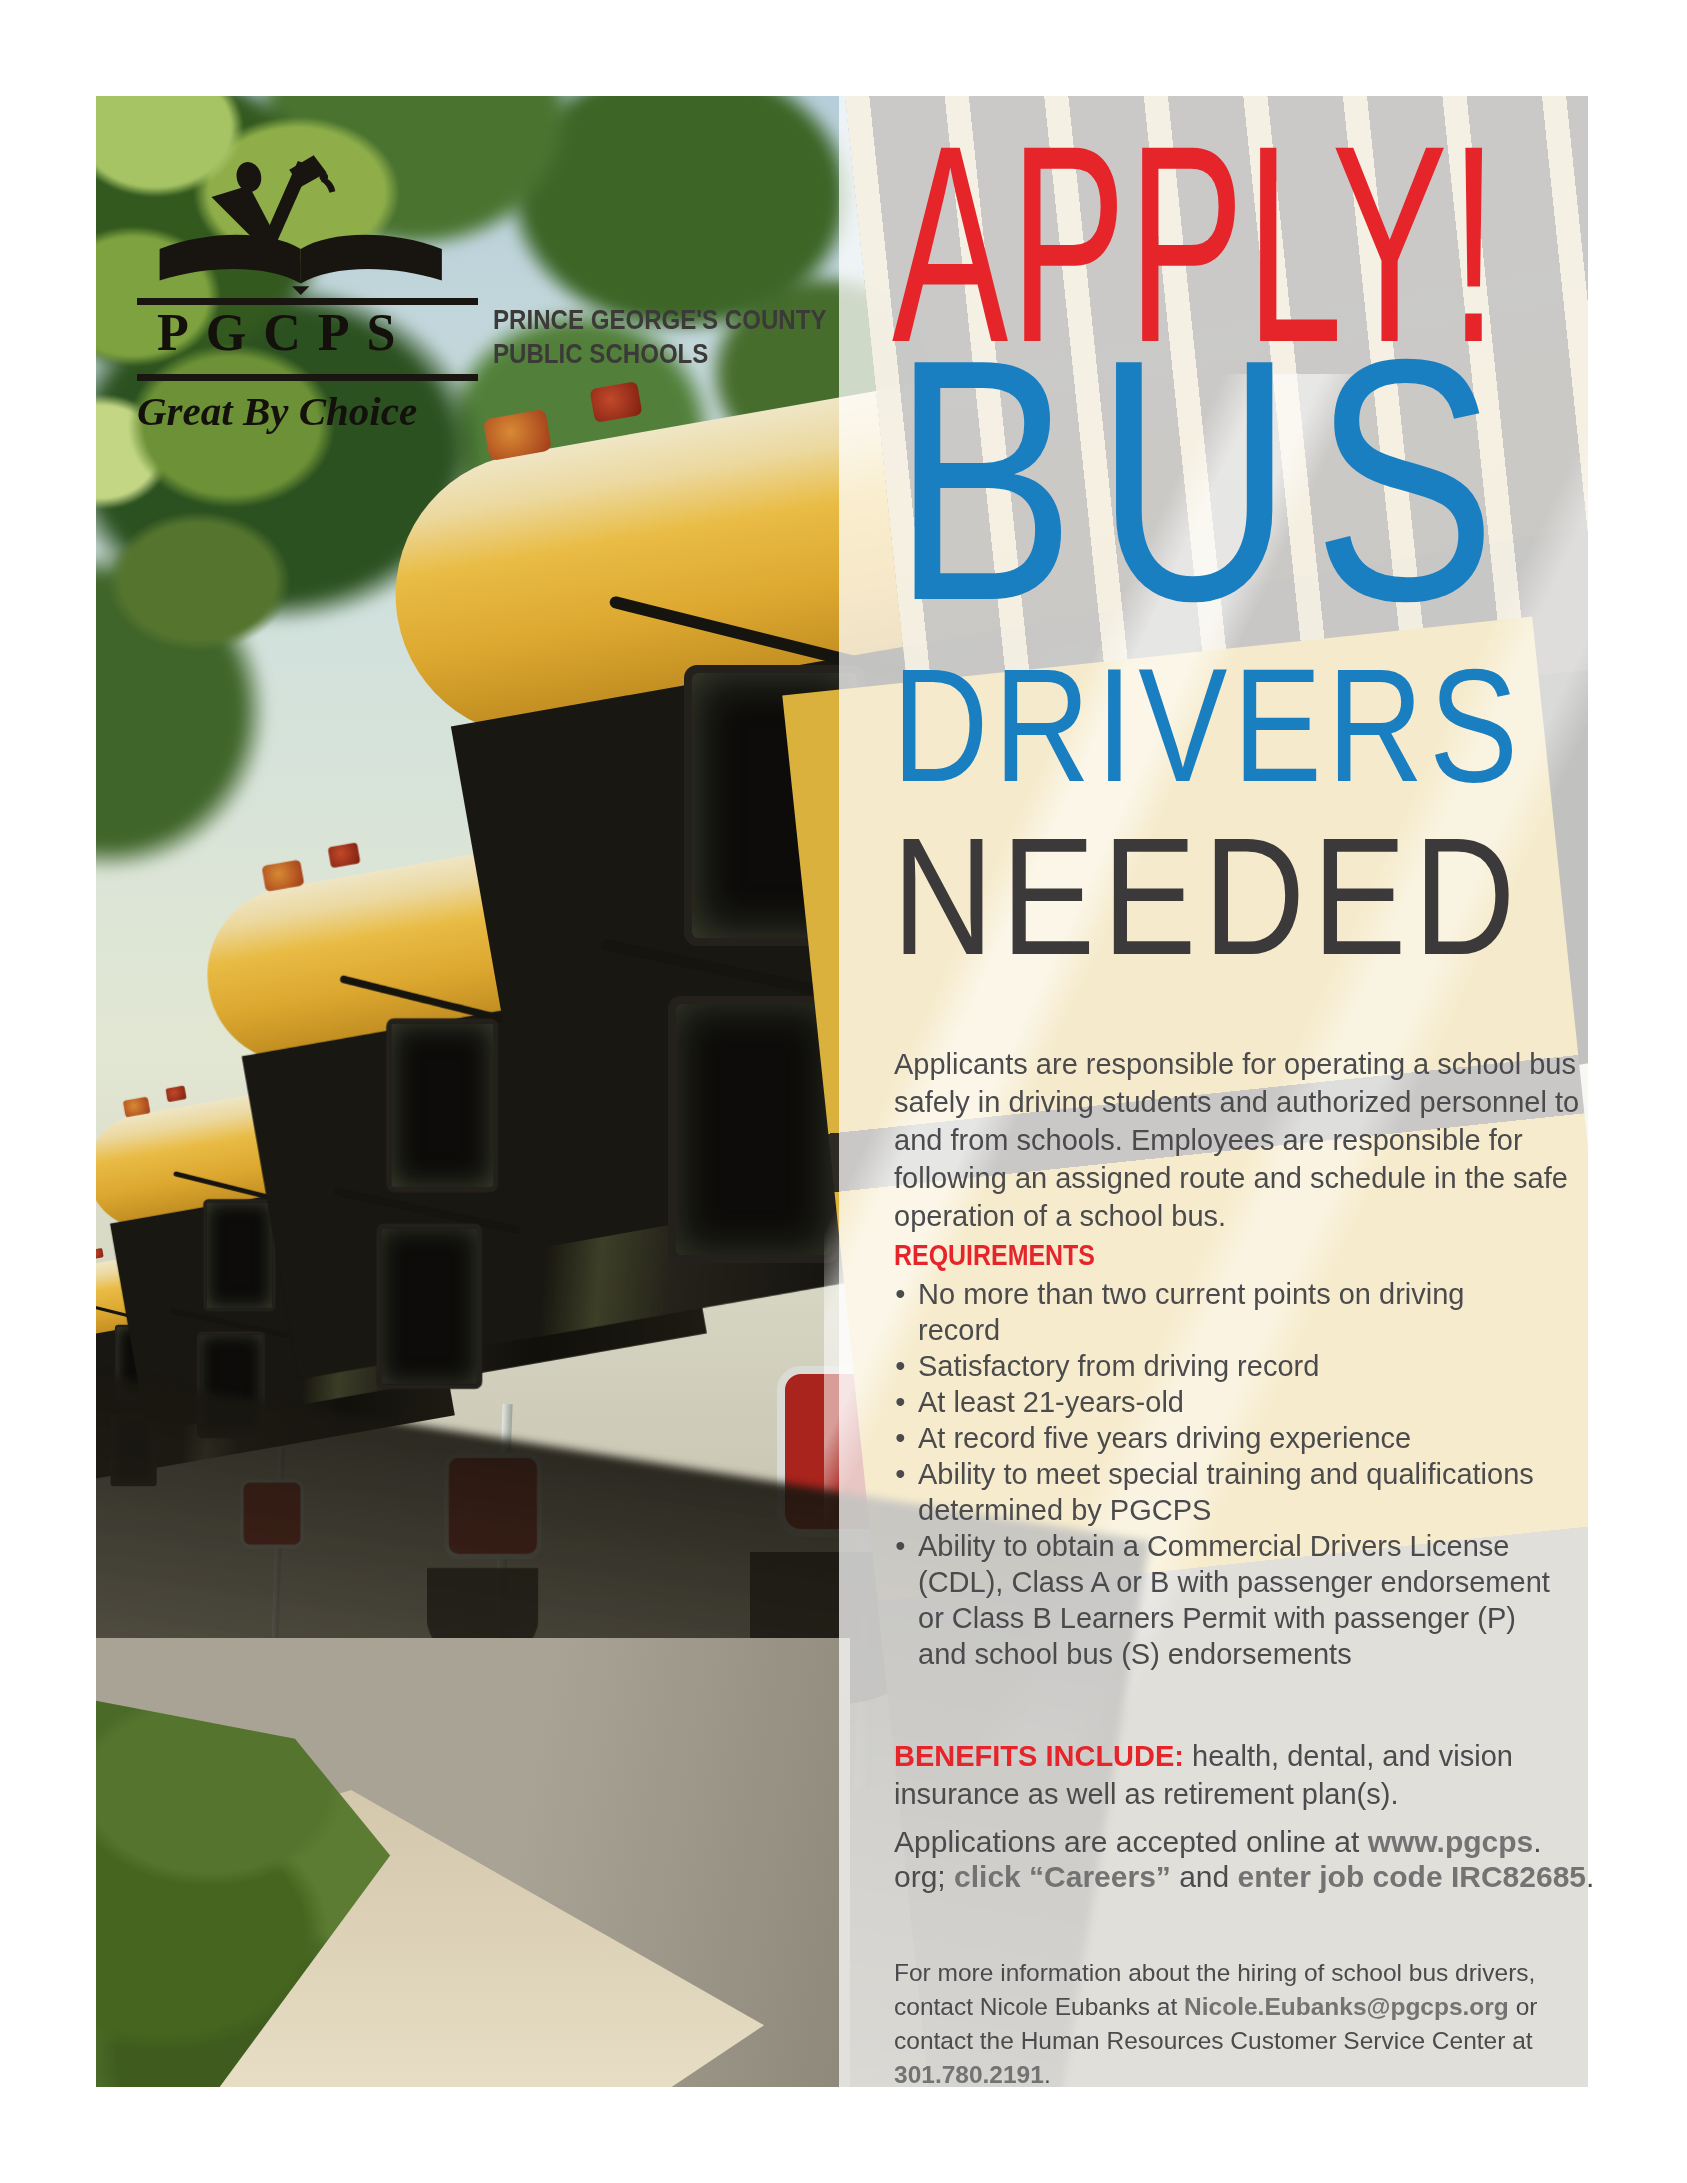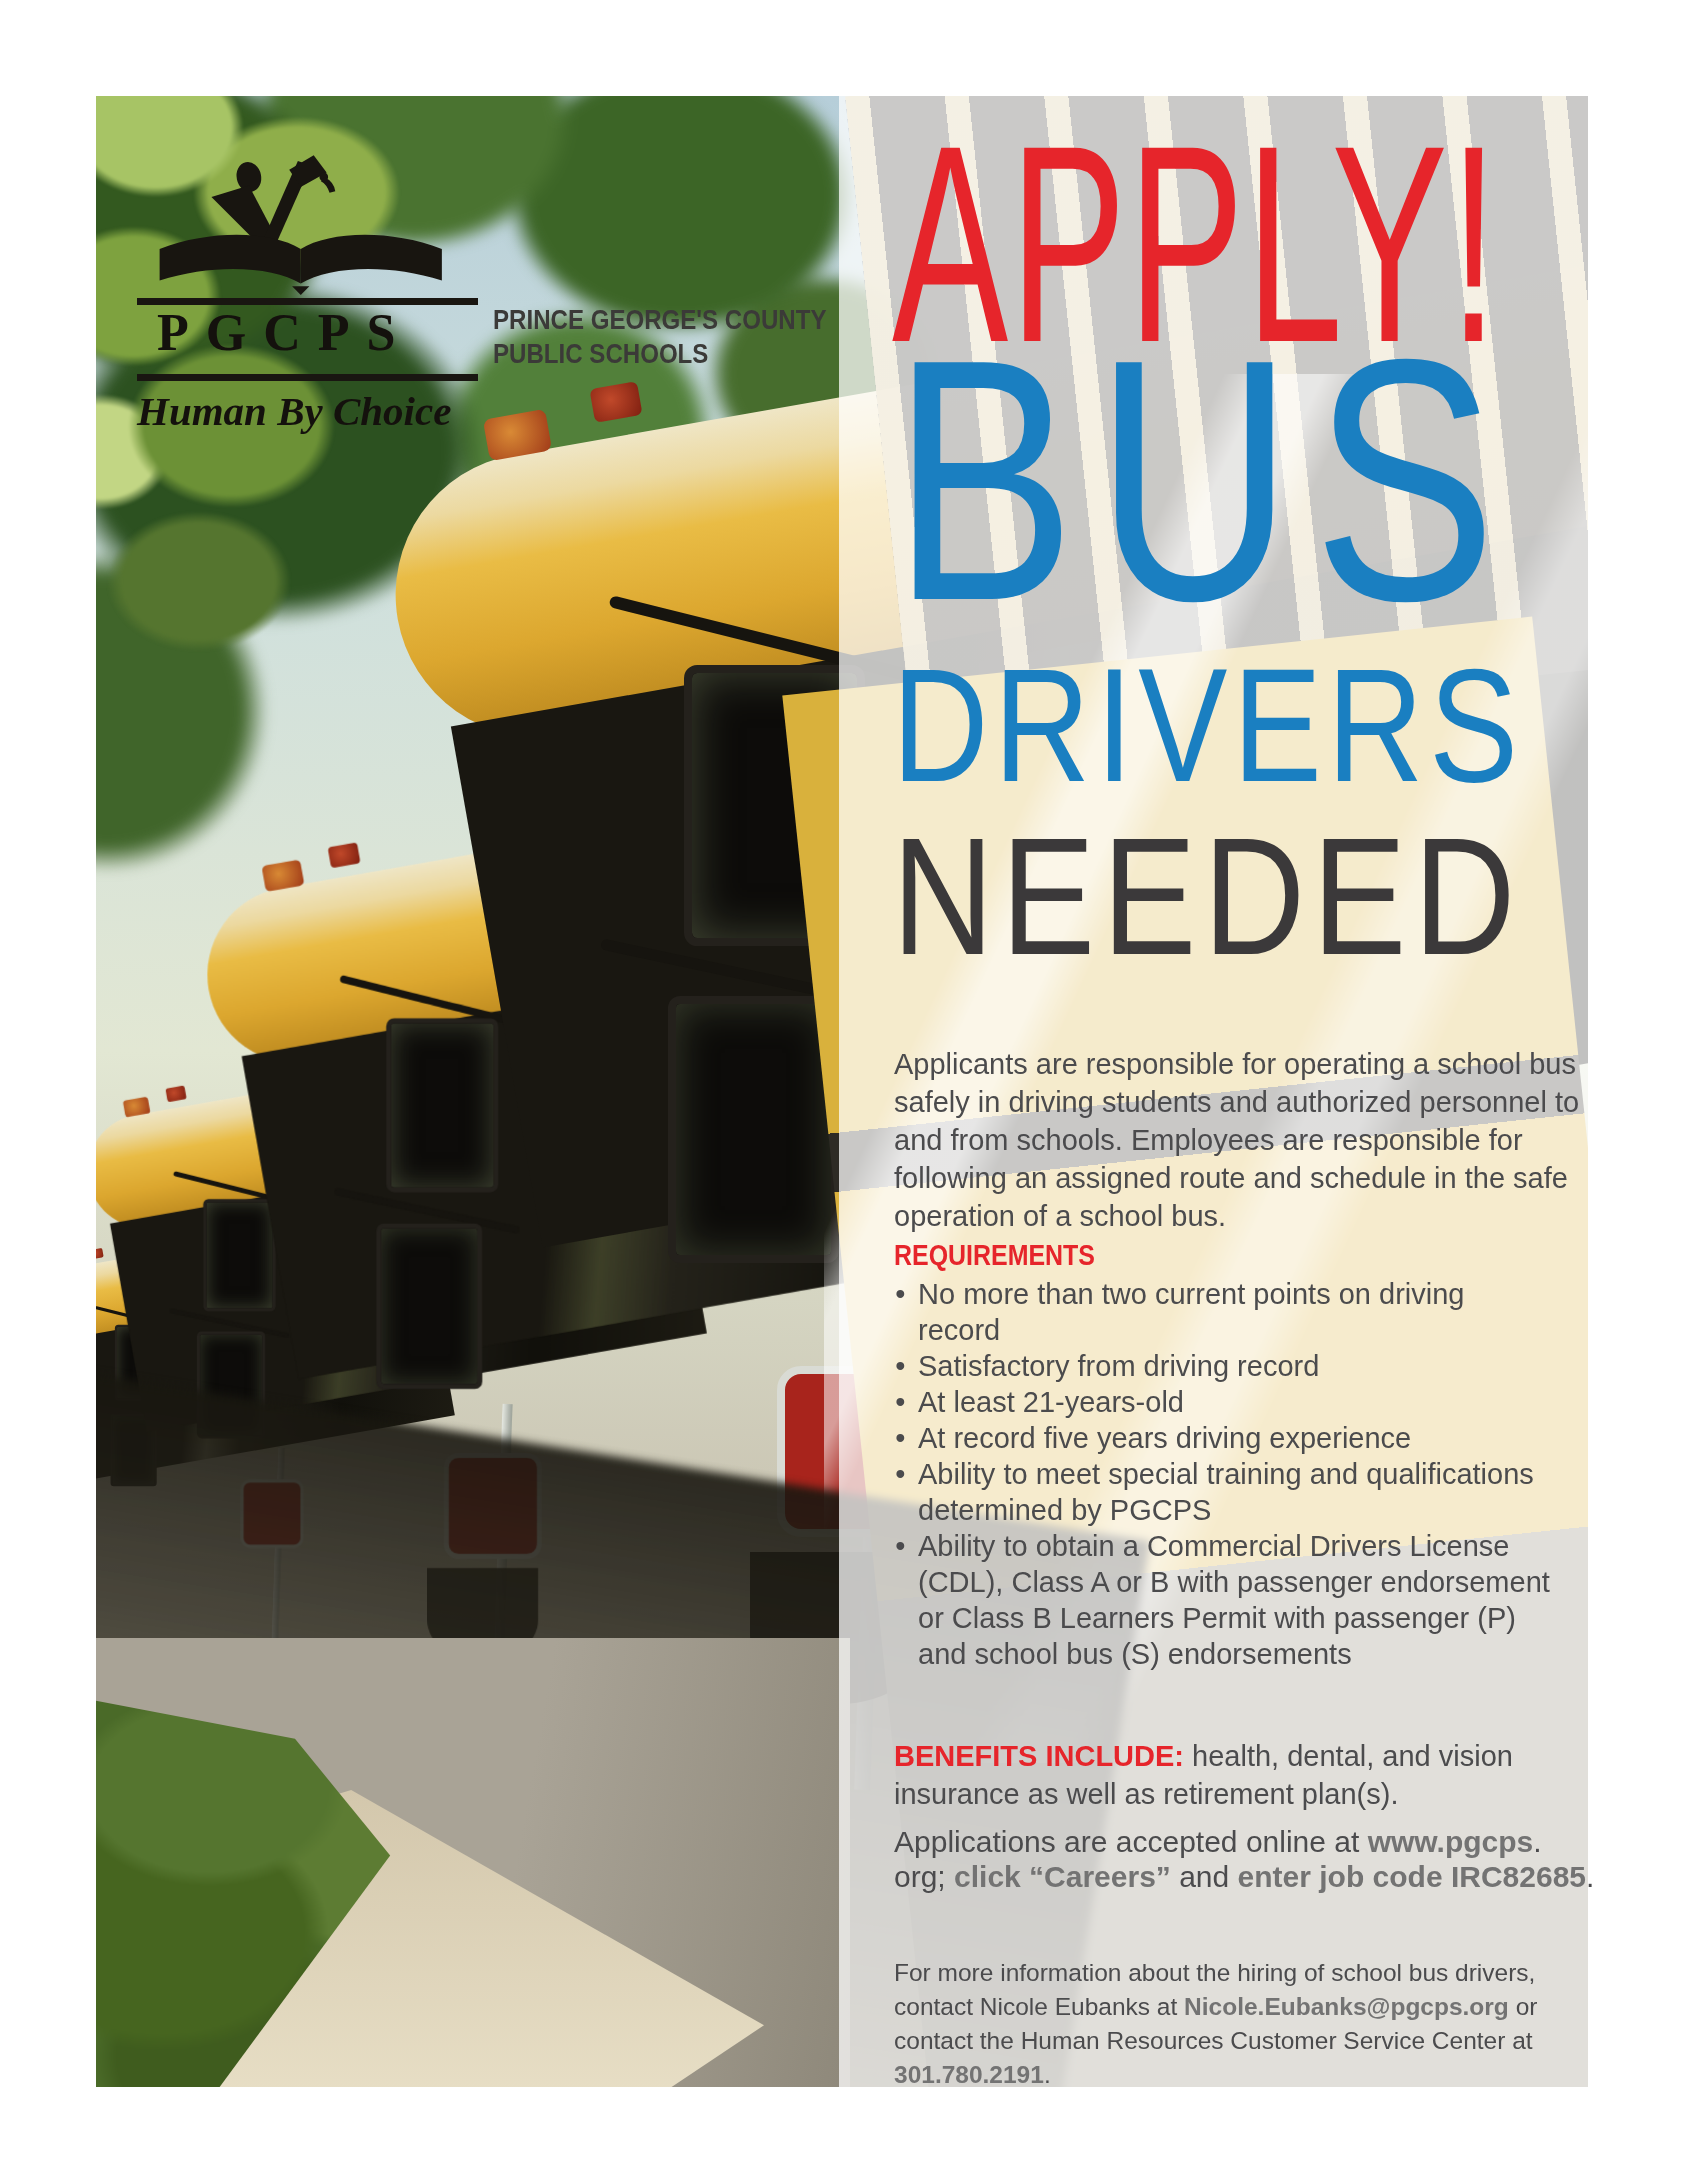--- a/index.html
+++ b/index.html
@@ -190,21 +190,21 @@
       <path d="M100,94 L112,94 L106,100 Z"></path>
     </g>
   </svg>
   <div class="rule" id="rule1"></div>
   <div class="acronym">PGCPS</div>
   <div class="orgname">
     <div>PRINCE GEORGE'S COUNTY</div>
     <div>PUBLIC SCHOOLS</div>
   </div>
   <div class="rule" id="rule2"></div>
-  <div class="tagline">Human By Choice</div>
+  <div class="tagline">Great By Choice</div>
 
   <div class="hl" id="h-apply">APPLY!</div>
   <div class="hl" id="h-bus">BUS</div>
   <div class="hl" id="h-drivers">DRIVERS</div>
   <div class="hl" id="h-needed">NEEDED</div>
 
   <p class="txt intro">Applicants are responsible for operating a school bus safely in driving students and authorized personnel to and from schools. Employees are responsible for following an assigned route and schedule in the safe operation of a school bus.</p>
 
   <div class="txt reqhead">REQUIREMENTS</div>
   <ul class="txt bullets">

